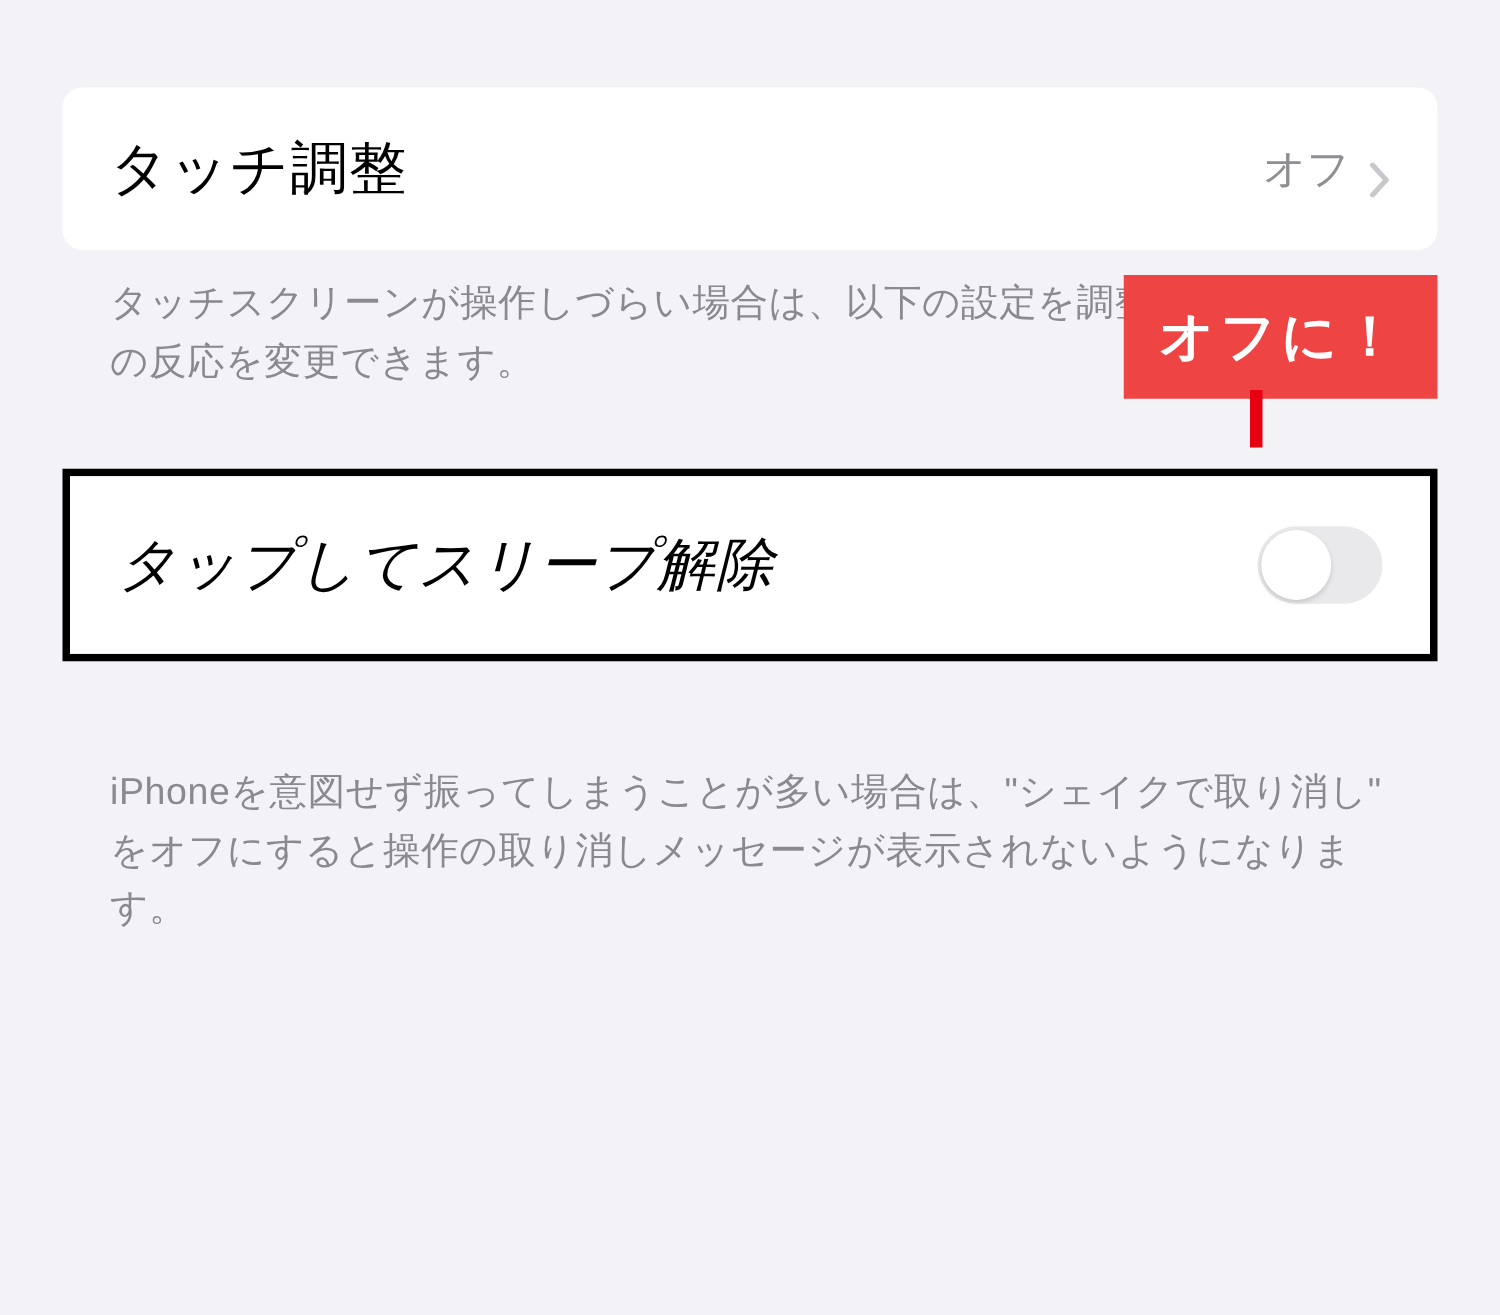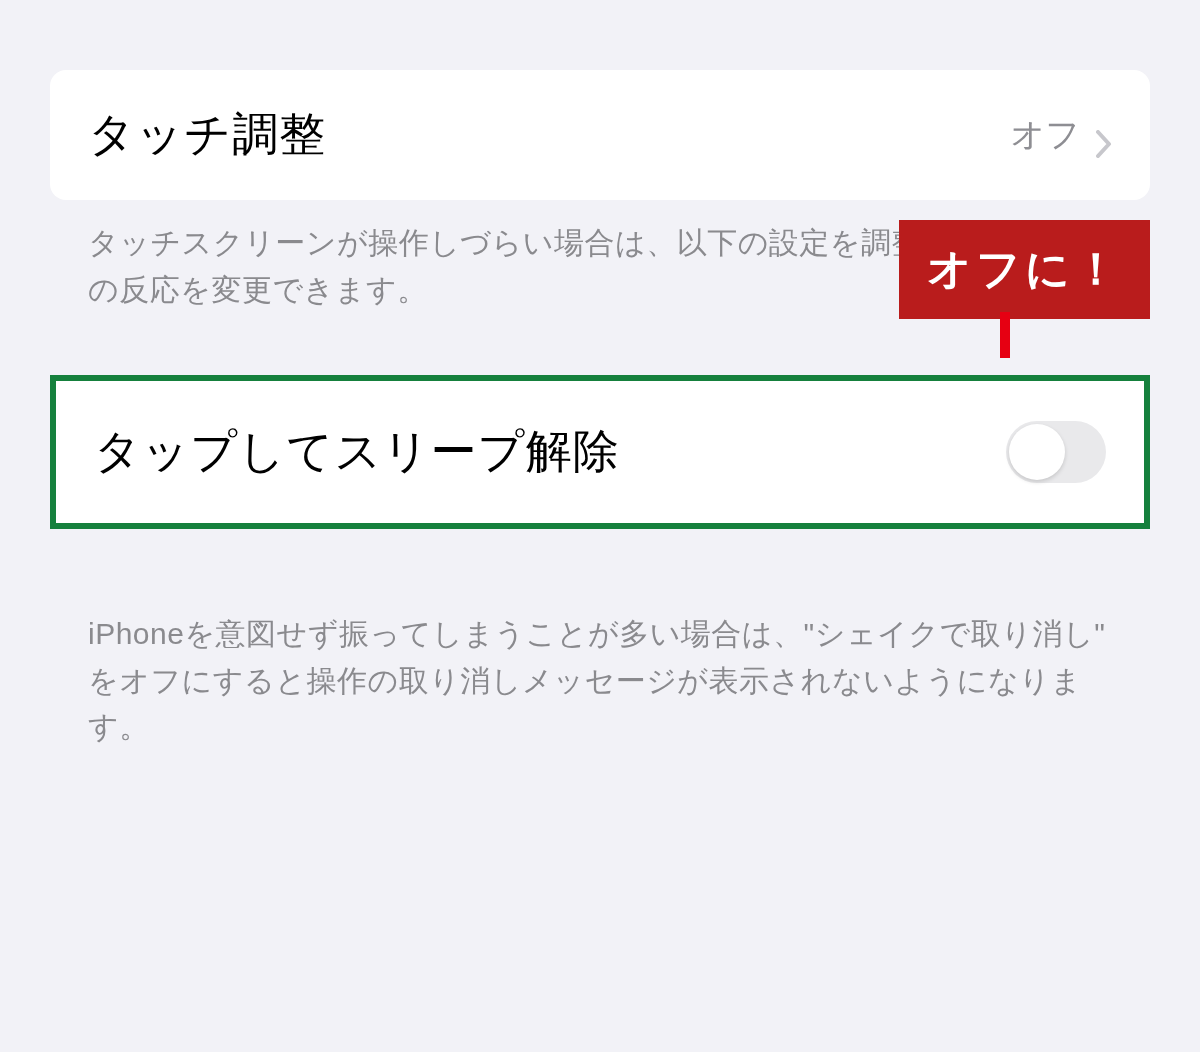--- a/index.html
+++ b/index.html
@@ -83,41 +83,42 @@
       box-shadow: 0 2px 4px rgba(0,0,0,0.15);
     }
     .toggle-off .toggle-knob {
       left: 3px;
     }
     .toggle-on .toggle-knob {
       right: 3px;
     }
     .annotation-callout {
       position: absolute;
-      background-color: #b91c1c;
+      background-color: #ef4444;
       color: #ffffff;
       font-size: 44px;
       font-weight: 700;
       padding: 20px 28px;
       top: 220px;
       right: 50px;
       z-index: 10;
       letter-spacing: 4px;
     }
     .annotation-connector {
       position: absolute;
       width: 10px;
       height: 46px;
       background-color: #e60012;
       top: 312px;
       right: 190px;
       z-index: 10;
     }
     .highlight-box {
-      border: 6px solid #15803d;
+      border: 6px solid #000000;
+      font-style: italic;
     }
     .highlight-row {
       border-radius: 0;
       padding: 40px 38px;
     }
   </style>
 </head>
 <body>
 
 <div class="annotation-callout">

